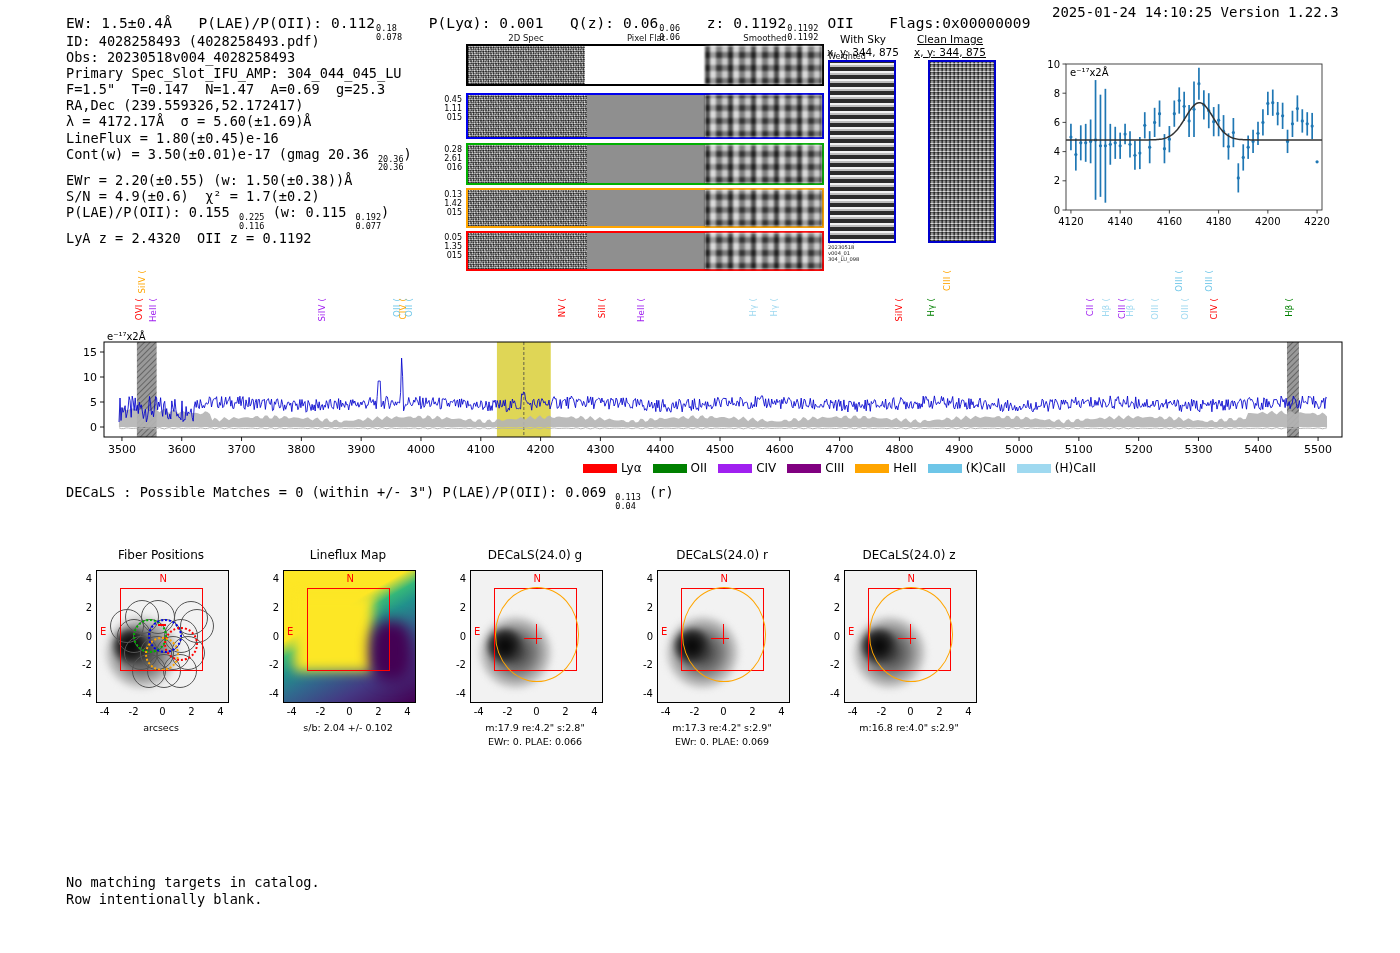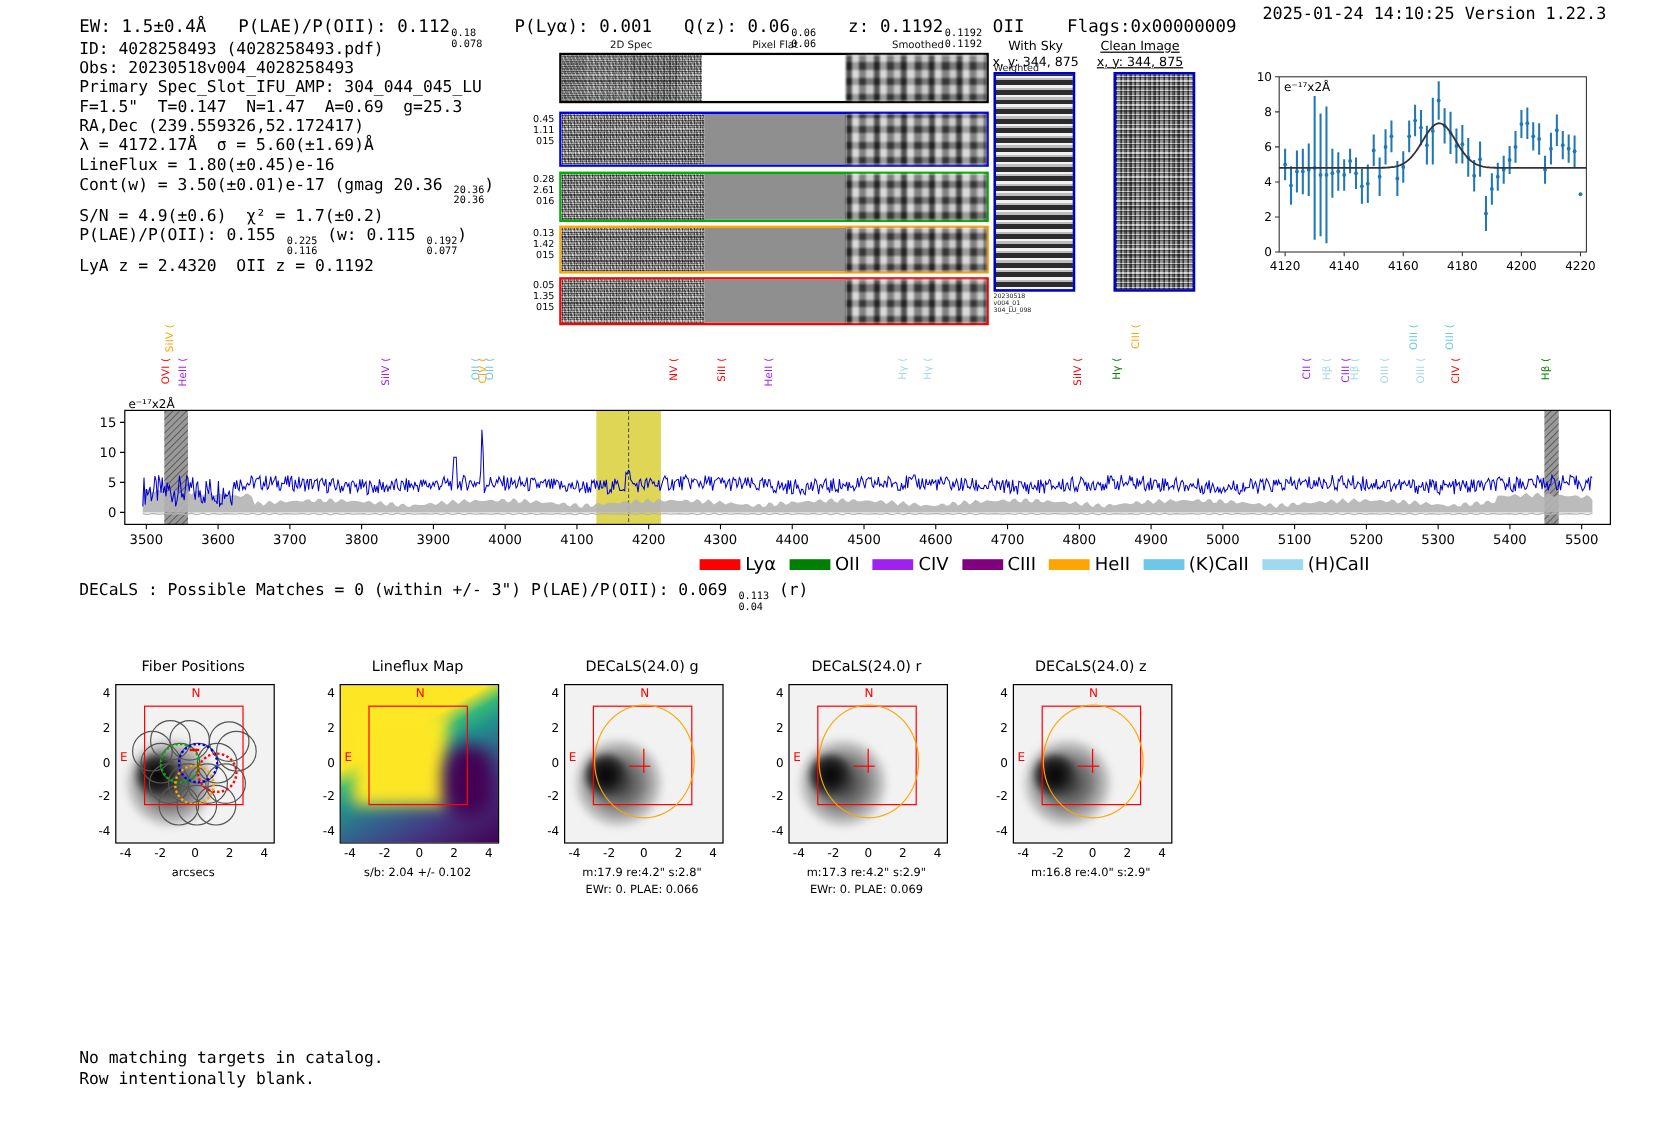--- a/index.html
+++ b/index.html
@@ -63,21 +63,21 @@
   
   .axis-box{position:absolute;border:1px solid #000;box-sizing:border-box;background:#fff;}
   .tick-lbl{position:absolute;font-size:10px;color:#000;white-space:nowrap;}
   .ytick-lbl{position:absolute;font-size:10px;color:#000;text-align:right;white-space:nowrap;}
 
   
   .lineid{position:absolute;font-size:8.6px;writing-mode:vertical-rl;transform:rotate(180deg);
           white-space:nowrap;letter-spacing:.2px;}
 
   
-  #legend{position:absolute;display:flex;gap:11px;align-items:center;font-size:15px;padding-left:24px;}
+  #legend{position:absolute;display:flex;gap:11px;align-items:center;font-size:12px;padding-left:24px;}
   .lg-item{display:flex;align-items:center;gap:4px;}
   .lg-sw{width:34px;height:9px;display:inline-block;}
 
   
   .cut-panel{position:absolute;}
   .cut-head{position:absolute;font-size:12px;text-align:center;width:100%;}
   .cap{position:absolute;font-size:9.5px;text-align:center;white-space:nowrap;}
   .redbox{position:absolute;border:1.2px solid #ff0000;box-sizing:border-box;}
   .NE{position:absolute;color:#ff0000;font-size:10px;}
   .fibcirc{position:absolute;border-radius:50%;box-sizing:border-box;}
@@ -120,20 +120,21 @@
 
 <div class="abs mono" id="info-block">
     <div class="row">ID: 4028258493 (4028258493.pdf)</div>
     <div class="row">Obs: 20230518v004_4028258493</div>
     <div class="row">Primary Spec_Slot_IFU_AMP: 304_044_045_LU</div>
     <div class="row">F=1.5"  T=0.147  N=1.47  A=0.69  g=25.3</div>
     <div class="row">RA,Dec (239.559326,52.172417)</div>
     <div class="row">λ = 4172.17Å  σ = 5.60(±1.69)Å</div>
     <div class="row">LineFlux = 1.80(±0.45)e-16</div>
     <div class="row">Cont(w) = 3.50(±0.01)e-17 (gmag 20.36 <span class="frac"><span>20.36</span><span>20.36</span></span>)</div>
+    <div class="row">EWr = 2.20(±0.55) (w: 1.50(±0.38))Å</div>
     <div class="row">S/N = 4.9(±0.6)  χ² = 1.7(±0.2)</div>
     <div class="row">P(LAE)/P(OII): 0.155 <span class="frac"><span>0.225</span><span>0.116</span></span> (w: 0.115 <span class="frac"><span>0.192</span><span>0.077</span></span>)</div>
     <div class="row">LyA z = 2.4320  OII z = 0.1192</div>
   </div>
 
 <div class="abs" id="spec2d">
     <div class="col-title" style="left: 56px; top: 0px; width: 80px;">2D Spec</div>
     <div class="col-title" style="left: 176px; top: 0px; width: 80px;">Pixel Flat</div>
     <div class="col-title" style="left: 295px; top: 0px; width: 80px;">Smoothed</div>
     <div style="position: absolute; left: 36px; top: 11px; width: 358px; height: 42px; border: 2px solid rgb(0, 0, 0); box-sizing: border-box; display: flex;">

